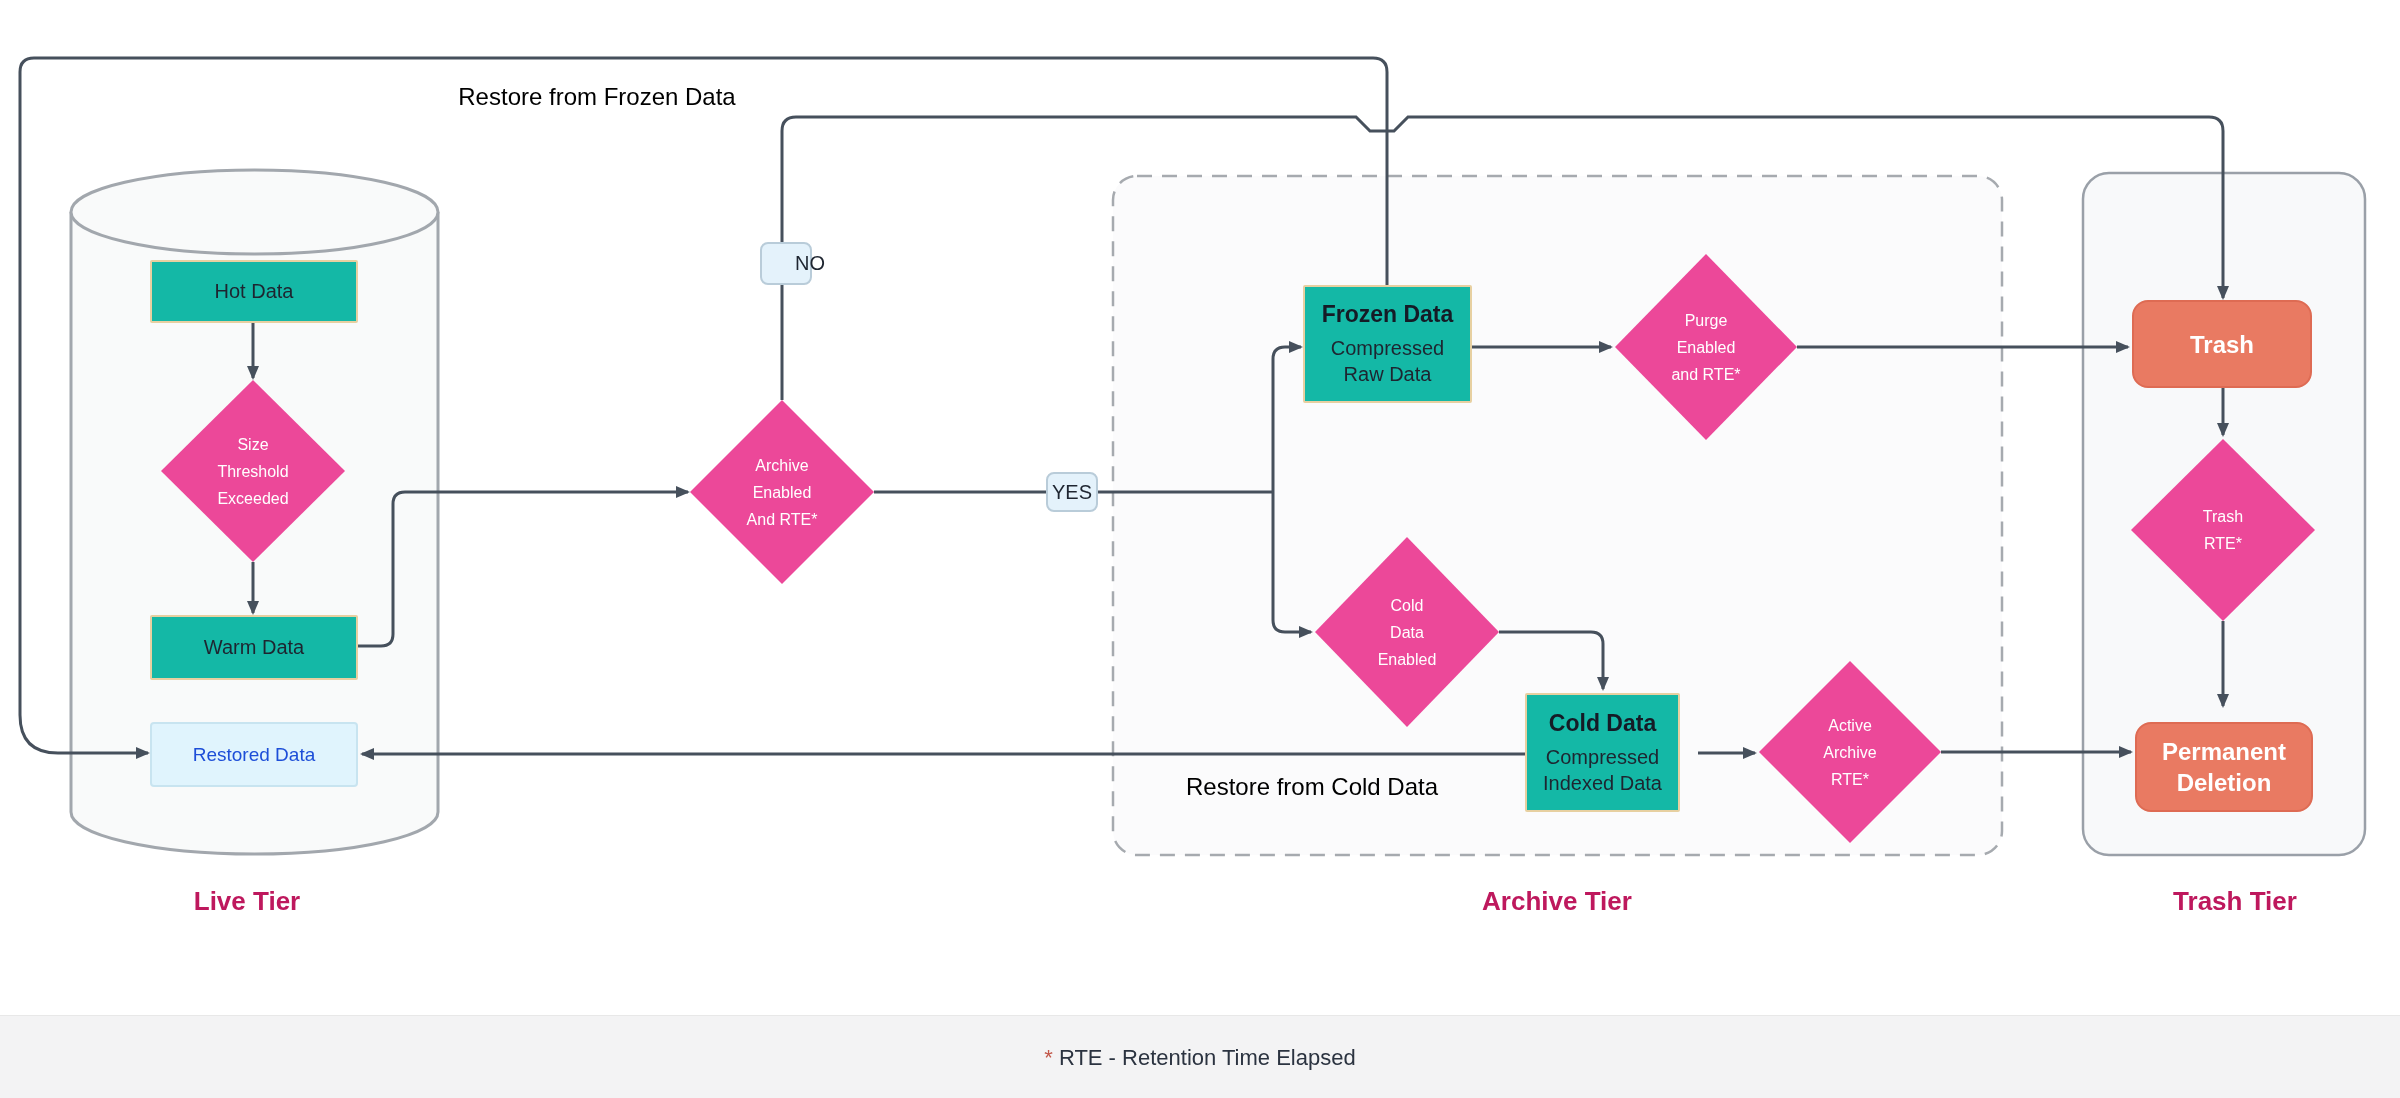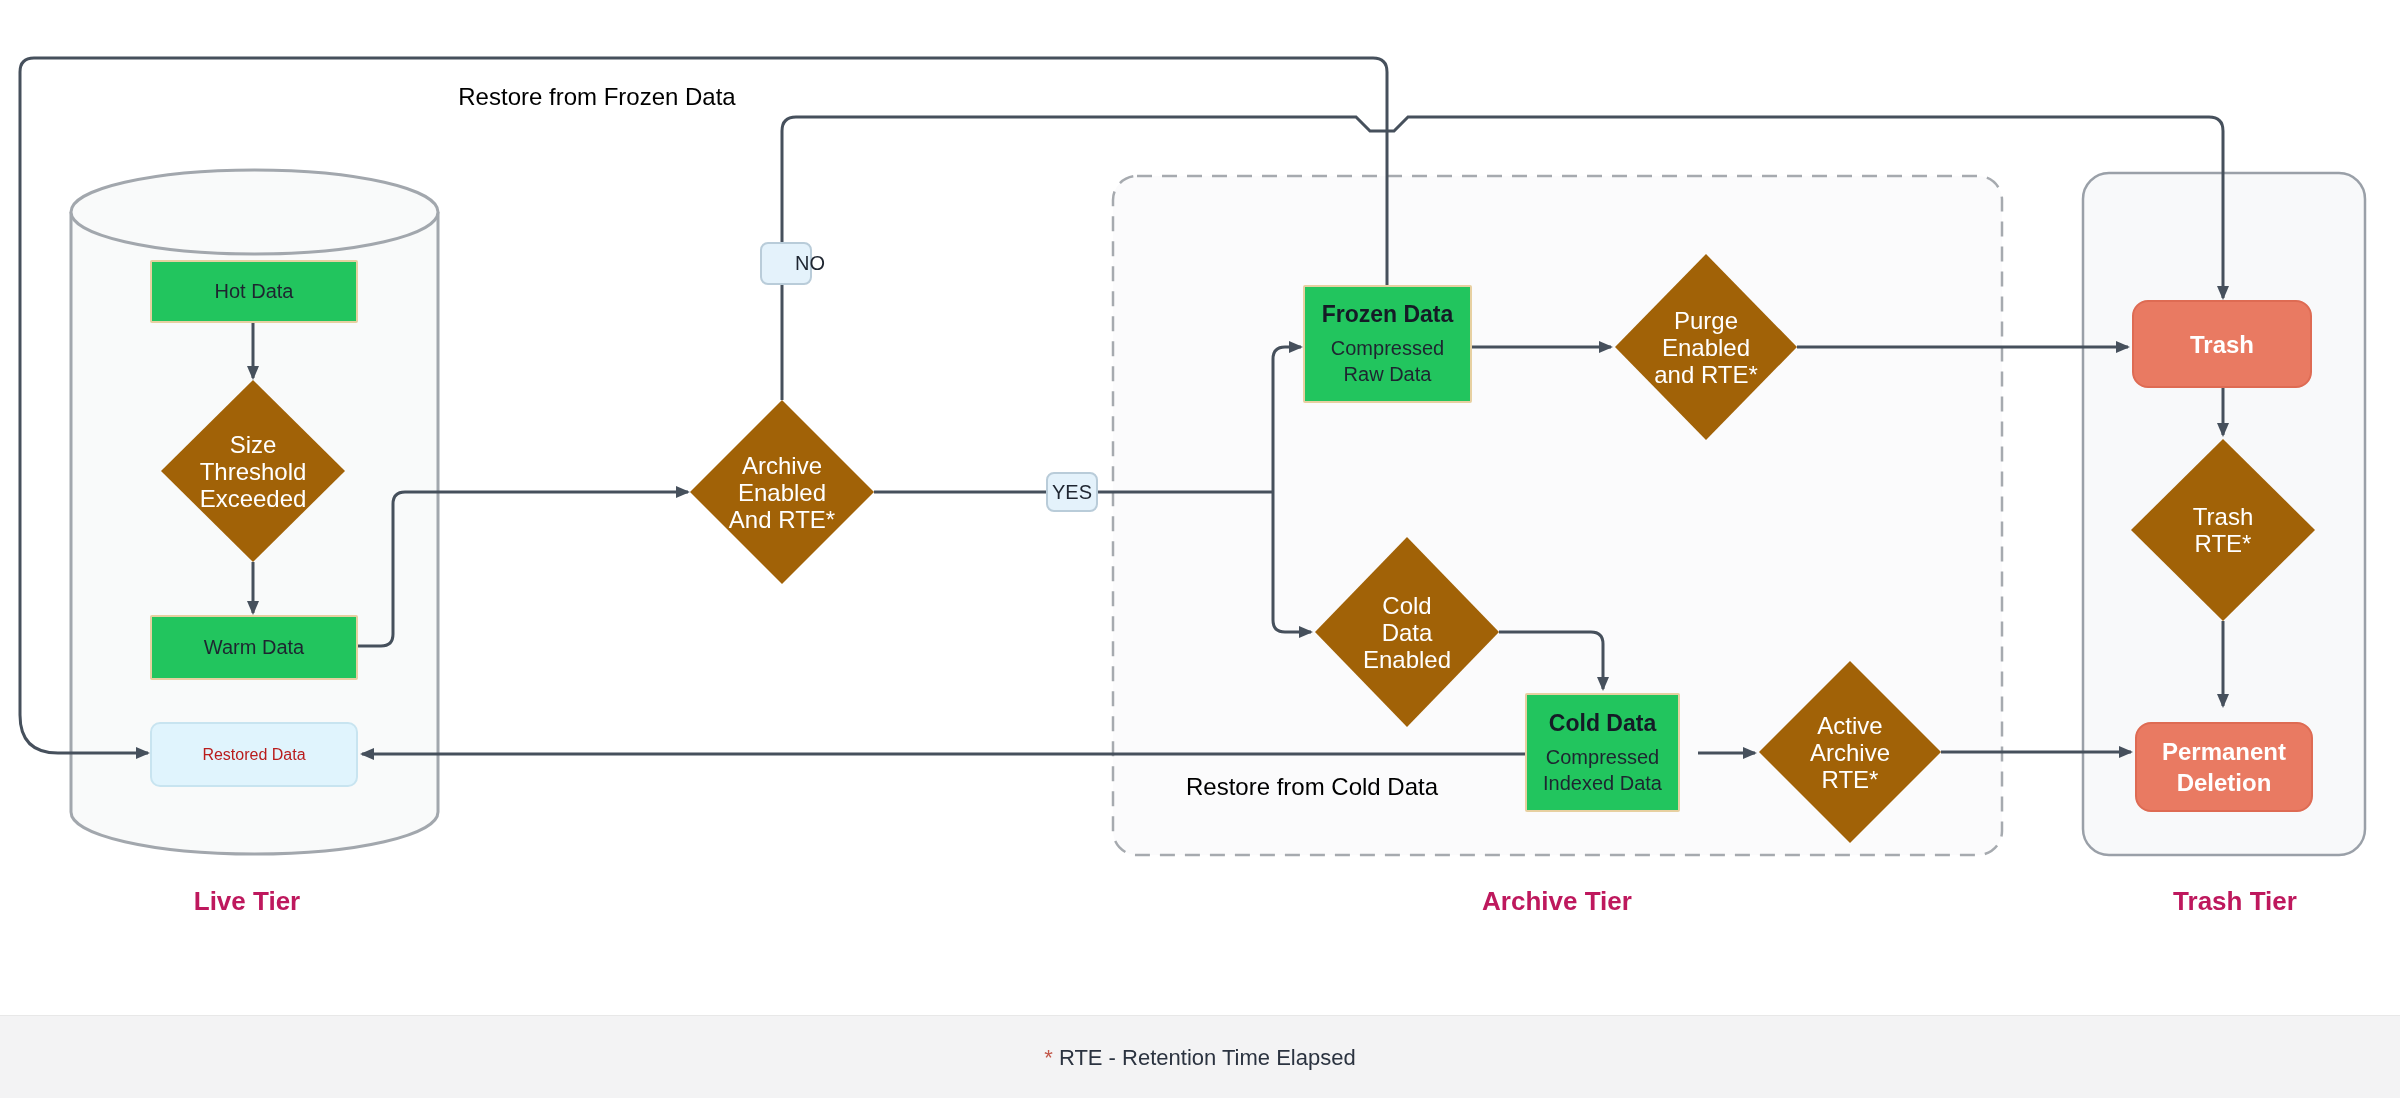--- a/index.html
+++ b/index.html
@@ -1,23 +1,23 @@
 <!DOCTYPE html>
 <html><head>
 <meta charset="utf-8">
 <style>
   html,body{margin:0;padding:0;background:#ffffff;}
   body{font-family:"Liberation Sans","DejaVu Sans",sans-serif;}
   .stage{position:relative;width:2400px;height:1098px;background:#ffffff;overflow:hidden;}
   .stage svg.wires{position:absolute;left:0;top:0;z-index:1;}
   .node{position:absolute;z-index:2;box-sizing:border-box;display:flex;flex-direction:column;align-items:center;justify-content:center;text-align:center;}
-  .rect-node{background:#22c55e;border:2px solid #e7d0a1;border-radius:2px;color:#1e2530;font-size:20px;}
-  .cyan-node{background:#e0f4fd;border:2px solid #c8e4f0;border-radius:10px;color:#b91c1c;font-size:16px;}
+  .rect-node{background:#14b8a6;border:2px solid #e7d0a1;border-radius:2px;color:#1e2530;font-size:20px;}
+  .cyan-node{background:#e0f4fd;border:2px solid #c8e4f0;border-radius:4px;color:#1d4ed8;font-size:19px;}
   .red-node{background:#e97a62;border:2px solid #de6b53;border-radius:16px;color:#ffffff;font-weight:bold;font-size:24px;line-height:31px;}
-  .diamond{background:#a16207;color:#ffffff;font-size:24px;line-height:27px;
+  .diamond{background:#ec4899;color:#ffffff;font-size:16px;line-height:27px;
            clip-path:polygon(50% 0,100% 50%,50% 100%,0 50%);}
   .doc-title{font-weight:bold;font-size:23px;color:#151b26;margin-bottom:7px;}
   .doc-sub{font-size:20px;line-height:26px;color:#1e2530;}
   .badge{position:absolute;z-index:3;display:flex;align-items:center;justify-content:center;
          background:#e4f2fb;border:2px solid #b9ccd9;border-radius:8px;color:#1e2530;font-size:20px;box-sizing:border-box;}
   .tier-label{position:absolute;z-index:2;transform:translate(-50%,-50%);font-weight:bold;font-size:26px;color:#be185d;white-space:nowrap;}
   .flow-label{position:absolute;z-index:2;transform:translate(-50%,-50%);font-size:24px;color:#000000;white-space:nowrap;margin-top:9px;}
   .footer{position:absolute;left:0;top:1015px;width:2400px;height:83px;background:#f3f3f4;border-top:1px solid #e8e8e8;
           display:flex;align-items:center;justify-content:center;z-index:2;font-size:22px;color:#2b3340;}
   .footer .star{color:#c25749;margin-right:6px;}

